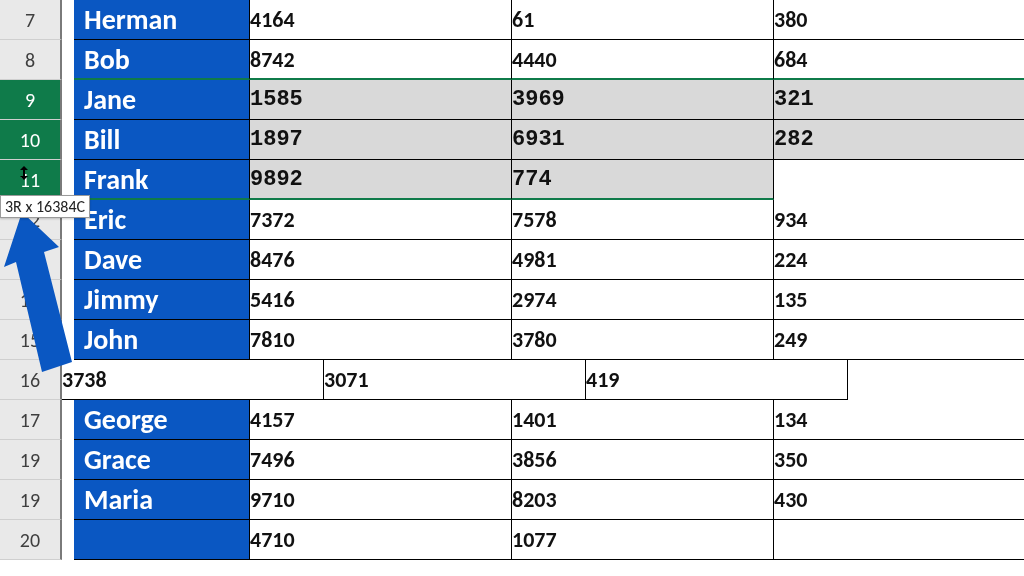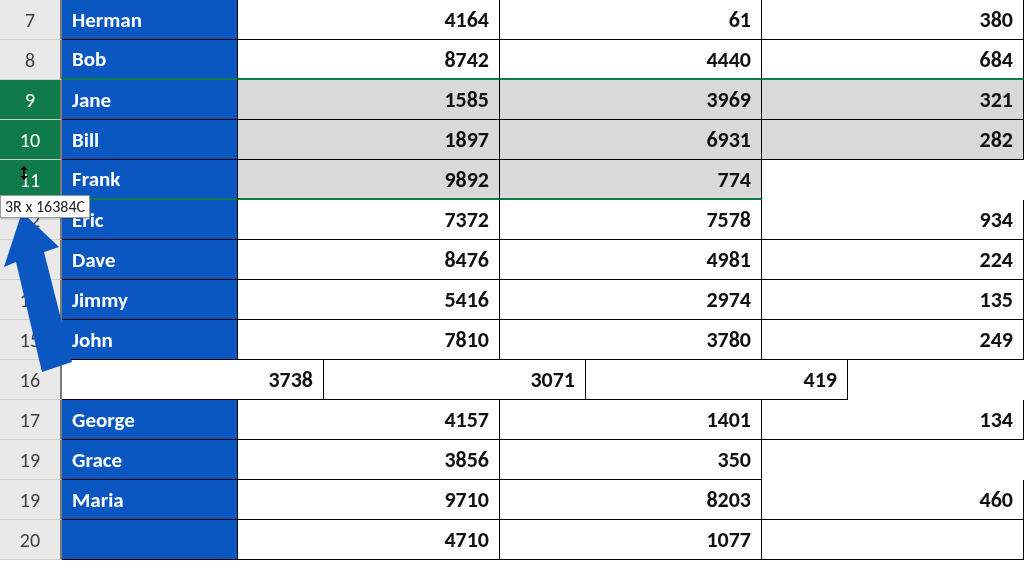--- a/index.html
+++ b/index.html
@@ -55,36 +55,37 @@
   }
   .rowhdr.selhdr {
     background: var(--rowhdr-sel-bg);
     color: var(--rowhdr-sel-fg);
   }
   .name {
     width: var(--col-a-w); flex: 0 0 var(--col-a-w);
     background: var(--name-bg);
     color: var(--name-fg);
     font-weight: 700;
-    font-size: 21px;
+    font-size: 28px;
     padding-left: 10px;
     border-right: 1px solid #000000;
     border-bottom: 1px solid #000000;
+    margin-left: 12px;
   }
   .num {
     width: var(--col-bcd-w); flex: 0 0 var(--col-bcd-w);
-    justify-content: flex-end;
+    justify-content: flex-start;
     padding-right: 10px;
     font-size: 22px;
     font-weight: 700;
     color: #111;
     border-right: 1px solid #000;
     border-bottom: 1px solid #000;
   }
-  .row.sel .num { background: var(--sel-fill); }
+  .row.sel .num { background: var(--sel-fill); font-family: Liberation Mono, monospace; }
   .row.above-sel .num, .row.above-sel .name { border-bottom-color: var(--sel-border); border-bottom-width: 2px; }
   .row.sel.last-sel .num, .row.sel.last-sel .name { border-bottom: 2px solid var(--sel-border); }
 
   
   .tooltip {
     position: absolute;
     left: 0; top: 195px;
     background: #ffffff;
     border: 1px solid #9a9a9a;
     font-size: 16px;
@@ -311,20 +312,23 @@
   </div>
 
   <div class="row">
     <div class="cell rowhdr">
         <span>19</span>
       </div>
     <div class="cell name">
         <span>Grace</span>
       </div>
     <div class="cell num">
+        <span>7496</span>
+      </div>
+    <div class="cell num">
         <span>3856</span>
       </div>
     <div class="cell num">
         <span>350</span>
       </div>
   </div>
 
   <div class="row">
     <div class="cell rowhdr">
         <span>19</span>
@@ -332,21 +336,21 @@
     <div class="cell name">
         <span>Maria</span>
       </div>
     <div class="cell num">
         <span>9710</span>
       </div>
     <div class="cell num">
         <span>8203</span>
       </div>
     <div class="cell num">
-        <span>460</span>
+        <span>430</span>
       </div>
   </div>
 
   <div class="row">
     <div class="cell rowhdr">
         <span>20</span>
       </div>
     <div class="cell name">
         <span></span>
       </div>

